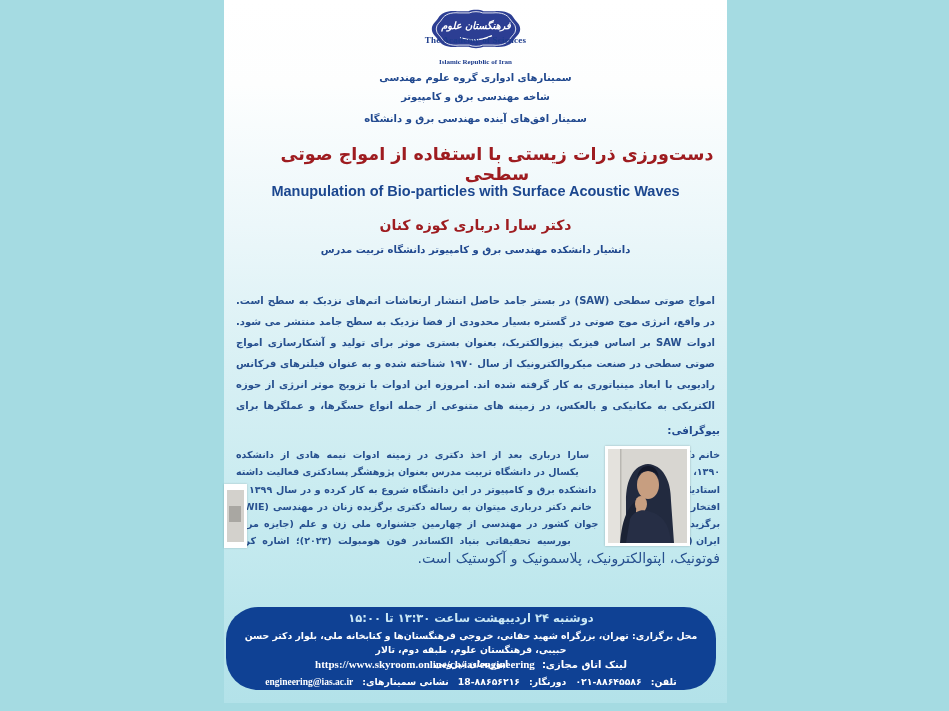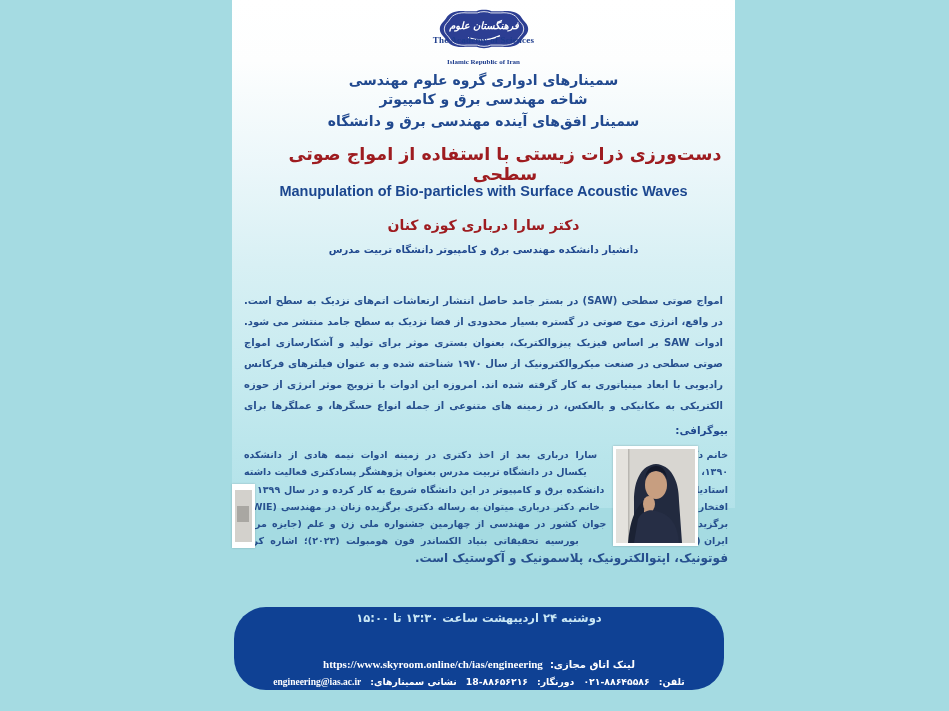--- a/index.html
+++ b/index.html
@@ -2,34 +2,33 @@
 <html lang="fa"><head>
 <meta charset="utf-8">
 <style>
   html,body{margin:0;padding:0;}
   body{
     width:949px;height:711px;position:relative;overflow:hidden;
     background:#a5dbe2;
     font-family:"DejaVu Sans",sans-serif;
   }
   .flyer{
-    position:absolute;left:224px;top:0;width:503px;height:508px;
+    position:absolute;left:224px;top:0;width:503px;height:703px;
     background:linear-gradient(180deg,#ffffff 0%,#fdfefe 12%,#ecf7fa 32%,#d8f0f4 52%,#c8ebf0 72%,#b9e5eb 90%,#b3e2e9 100%);
-    margin-left:8px;
   }
   .center{text-align:center;}
   .abs{position:absolute;left:0;right:0;}
   .navy{color:#21498f;}
   .red{color:#9e1c20;}
 
   .logo-wrap{top:8px;}
   .org-en1{top:35px;font:bold 9px "Liberation Serif",serif;color:#1d3c8c;letter-spacing:.2px;}
   .org-en2{top:58px;font:bold 7px "Liberation Serif",serif;color:#1d3c8c;}
 
-  .hline{font-weight:bold;font-size:14px;direction:rtl;}
+  .hline{font-weight:bold;font-size:10px;direction:rtl;}
   .hline1{top:72px;}
   .hline2{top:91px;}
   .hline3{top:113px;}
 
   .title-fa{top:144px;font-weight:bold;font-size:17.5px;direction:rtl;padding-left:43px;}
   .title-en{top:183px;font:bold 14.5px "Liberation Sans",sans-serif;color:#1c478f;}
   .speaker-name{top:217px;font-weight:bold;font-size:14px;direction:rtl;}
   .speaker-affil{top:244px;font-weight:bold;font-size:10px;direction:rtl;}
 
   .abstract{
@@ -41,21 +40,21 @@
   .bio-label{position:absolute;top:424px;right:7px;left:12px;text-align:right;direction:rtl;
     font-weight:bold;font-size:10.5px;color:#21498f;}
 
   .bio-block{position:absolute;top:446px;left:12px;right:7px;color:#27508f;}
   .bio-line{display:flex;direction:rtl;height:17.3px;line-height:17.3px;overflow:hidden;
     font-weight:bold;font-size:9.5px;}
   .bl-start{flex:0 0 32px;white-space:nowrap;text-align:right;}
   .bl-gap{flex:0 0 86px;}
   .bl-rest{flex:1 1 auto;text-align:justify;text-align-last:justify;}
   .bio-last{display:block;text-align:right;direction:rtl;height:17.3px;line-height:17.3px;
-    font-weight:bold;font-size:12px;}
+    font-weight:normal;font-size:14px;}
 
   .photo{
     position:absolute;left:381px;top:446px;width:85px;height:100px;background:#ffffff;
     box-shadow:0 0 2px rgba(0,0,0,.25);
   }
   .photo svg{position:absolute;left:3px;top:3px;}
 
   .left-thumb{
     position:absolute;left:0;top:484px;width:23px;height:64px;background:#ffffff;
     box-shadow:0 0 2px rgba(0,0,0,.2);
@@ -164,20 +163,24 @@
     </svg>
   </div>
 
   <div class="left-thumb">
     <div class="inner"></div>
     <div class="chip"></div>
   </div>
 
   <div class="footer">
     <div class="f-date">دوشنبه ۲۴ اردیبهشت ساعت ۱۳:۳۰ تا ۱۵:۰۰</div>
+    <div class="f-venue">
+      <span>محل برگزاری: تهران، بزرگراه شهید حقانی، خروجی فرهنگستان‌ها و کتابخانه ملی، بلوار دکتر حسن حبیبی، فرهنگستان علوم، طبقه دوم، تالار</span><br>
+      <span>ابوریحان بیرونی</span>
+    </div>
     <div class="f-link">
       <span class="lbl">لینک اتاق مجازی:</span>
       <span class="url">https://www.skyroom.online/ch/ias/engineering</span>
     </div>
     <div class="f-contact">
       <span>تلفن:</span>
       <span class="val">۰۲۱-۸۸۶۴۵۵۸۶</span>
       <span>دورنگار:</span>
       <span class="val">18-۸۸۶۵۶۲۱۶</span>
       <span>نشانی سمینارهای:</span>

